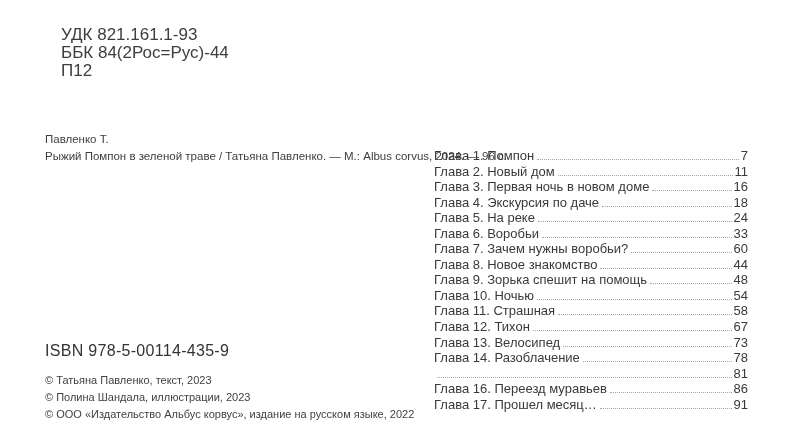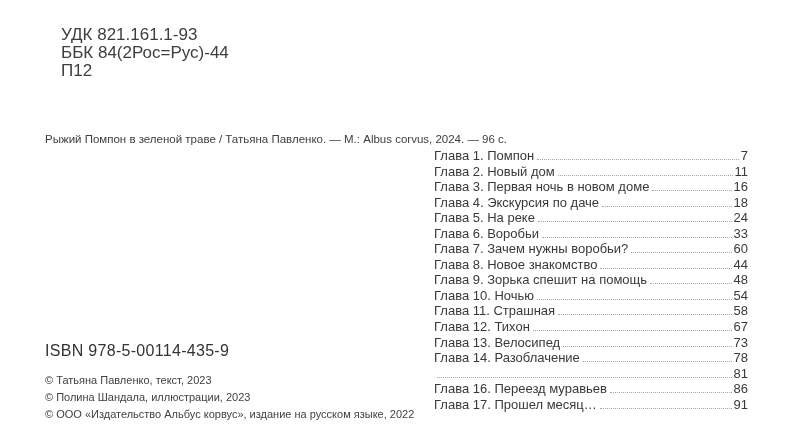--- a/index.html
+++ b/index.html
@@ -64,20 +64,21 @@
 <div class="spread">
 
   <div class="left-page">
     <div class="imprint-block">
       <div>УДК 821.161.1-93</div>
       <div>ББК 84(2Рос=Рус)-44</div>
       <div>П12</div>
     </div>
 
     <div class="author-block">
+      <div>Павленко Т.</div>
       <div>Рыжий Помпон в зеленой траве / Татьяна Павленко. — М.: Albus corvus, 2024. — 96 с.</div>
     </div>
 
     <div class="isbn-line">ISBN 978-5-00114-435-9</div>
 
     <div class="copyright-block">
       <div>© Татьяна Павленко, текст, 2023</div>
       <div>© Полина Шандала, иллюстрации, 2023</div>
       <div>© ООО «Издательство Альбус корвус», издание на русском языке, 2022</div>
     </div>

